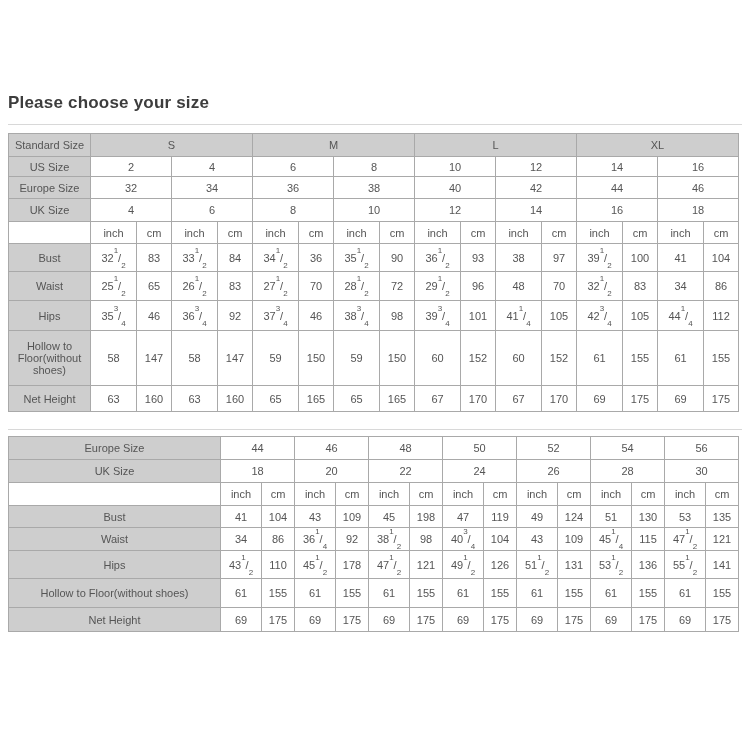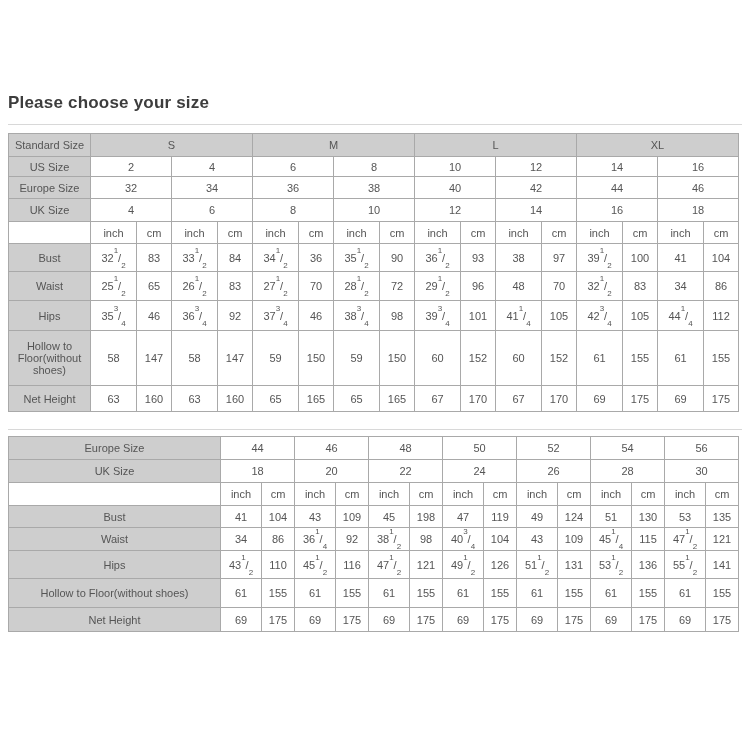--- a/index.html
+++ b/index.html
@@ -347,21 +347,21 @@
           <td>45<sup>1</sup>/<sub>4</sub></td>
           <td>115</td>
           <td>47<sup>1</sup>/<sub>2</sub></td>
           <td>121</td>
         </tr>
         <tr>
           <td class="lab">Hips</td>
           <td>43<sup>1</sup>/<sub>2</sub></td>
           <td>110</td>
           <td>45<sup>1</sup>/<sub>2</sub></td>
-          <td>116</td>
+          <td>178</td>
           <td>47<sup>1</sup>/<sub>2</sub></td>
           <td>121</td>
           <td>49<sup>1</sup>/<sub>2</sub></td>
           <td>126</td>
           <td>51<sup>1</sup>/<sub>2</sub></td>
           <td>131</td>
           <td>53<sup>1</sup>/<sub>2</sub></td>
           <td>136</td>
           <td>55<sup>1</sup>/<sub>2</sub></td>
           <td>141</td>

